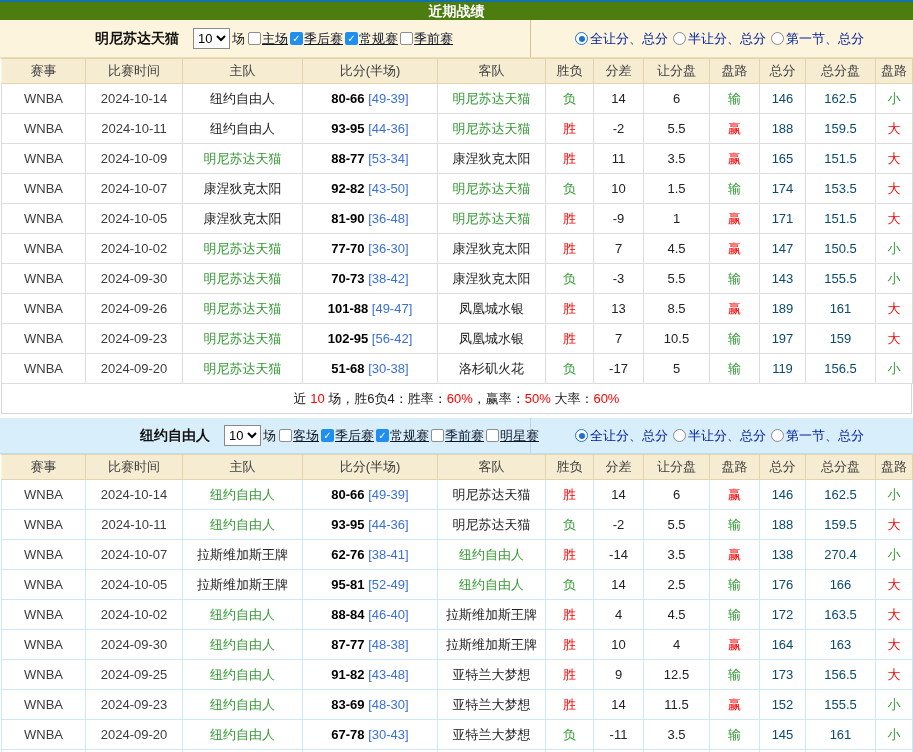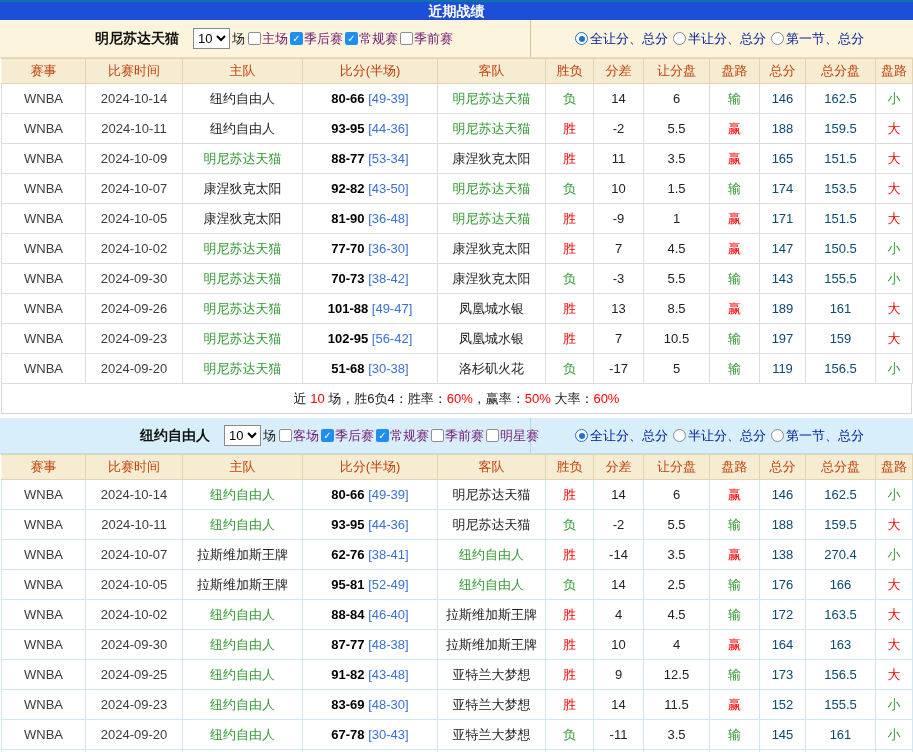--- a/index.html
+++ b/index.html
@@ -2,52 +2,52 @@
 <html><head>
 <meta charset="utf-8">
 <style>
   html,body { margin:0; padding:0; background:#fff; }
   .page {
     width:913px; height:752px; position:relative; background:#fff;
     font-family:"Liberation Sans","DejaVu Sans",sans-serif; font-size:13px; color:#222;
     overflow:hidden;
   }
   .title-bar {
-    height:20px; box-sizing:border-box; background:#1d4ed8; border-top:2px solid #0f72ab;
+    height:20px; box-sizing:border-box; background:#4d7c0f; border-top:2px solid #0f72ab;
     color:#fff; font-weight:bold; font-size:14px; text-align:center; line-height:18px;
   }
   
   .filter-bar { display:flex; align-items:stretch; box-sizing:border-box; }
   .section-0 .filter-bar { background:#fdf4dd; height:38px; border-bottom:1px solid #ecdcb6; }
   .section-1 .filter-bar { background:#d8eefa; height:36px; border-bottom:1px solid #bcdff0; }
   .filter-left {
     width:531px; box-sizing:border-box; display:flex; align-items:center;
   }
   .section-0 .filter-left { padding-left:95px; border-right:1px solid #d9c291; }
   .section-1 .filter-left { padding-left:140px; border-right:1px solid #b4d8ea; }
   .team-name { font-size:14px; font-weight:bold; color:#111; margin-right:14px; white-space:nowrap; }
   select.games { height:21px; font-size:13px; margin-right:2px; background:#fff; border:1px solid #8a8a8a; }
   .suffix { margin-right:1px; white-space:nowrap; }
   .checks { display:flex; align-items:center; white-space:nowrap; }
   .cb { display:inline-block; width:13px; height:13px; box-sizing:border-box; margin:0 1px 0 2px; border-radius:2px; }
   .cb.off { background:#fff; border:1px solid #8e8e8e; }
   .cb.on  { background:#1f8ef0; color:#fff; font-size:10px; line-height:13px; text-align:center; font-weight:bold; }
-  .cb-label { color:#701a75; }
+  .cb-label { color:#0f172a;text-decoration:underline; }
   .filter-right { flex:1; display:flex; align-items:center; justify-content:center; white-space:nowrap; }
   .rd { display:inline-block; width:13px; height:13px; box-sizing:border-box; border-radius:50%; position:relative; margin-right:2px; background:#fff; }
   .rd.on  { border:1px solid #1a73d1; }
   .rd.on::after { content:''; position:absolute; left:2.5px; top:2.5px; width:6px; height:6px; border-radius:50%; background:#1a73d1; }
   .rd.off { border:1px solid #8a8a8a; }
   .rd-label { color:#0020a0; margin-right:5px; }
   
   table.stats { width:911px; margin:0 1px; border-collapse:collapse; table-layout:fixed; }
   .c1{width:84px}.c2{width:97px}.c3{width:120px}.c4{width:135px}.c5{width:108px}.c6{width:48px}
   .c7{width:50px}.c8{width:66px}.c9{width:50px}.c10{width:46px}.c11{width:70px}.c12{width:37px}
   table.stats th {
-    background:#f6ecd2; height:22px; font-weight:normal; color:#c2410c; font-size:13px;
+    background:#f6ecd2; height:22px; font-weight:normal; color:#404040; font-size:13px;
     border:1px solid #e2d4ae; border-left-color:#fcf6e6;
   }
   table.stats td { height:27px; text-align:center; background:#fff; font-size:13px; }
   .section-0 td { border:1px solid #dcdcdc; }
   .section-1 td { border:1px solid #cfe7f5; }
   td.muted { color:#3c3c3c; }
   .green { color:#339933; }
   .red { color:#ff0000; }
   .blue { color:#0c4a6e; }
   td b { color:#000; }

